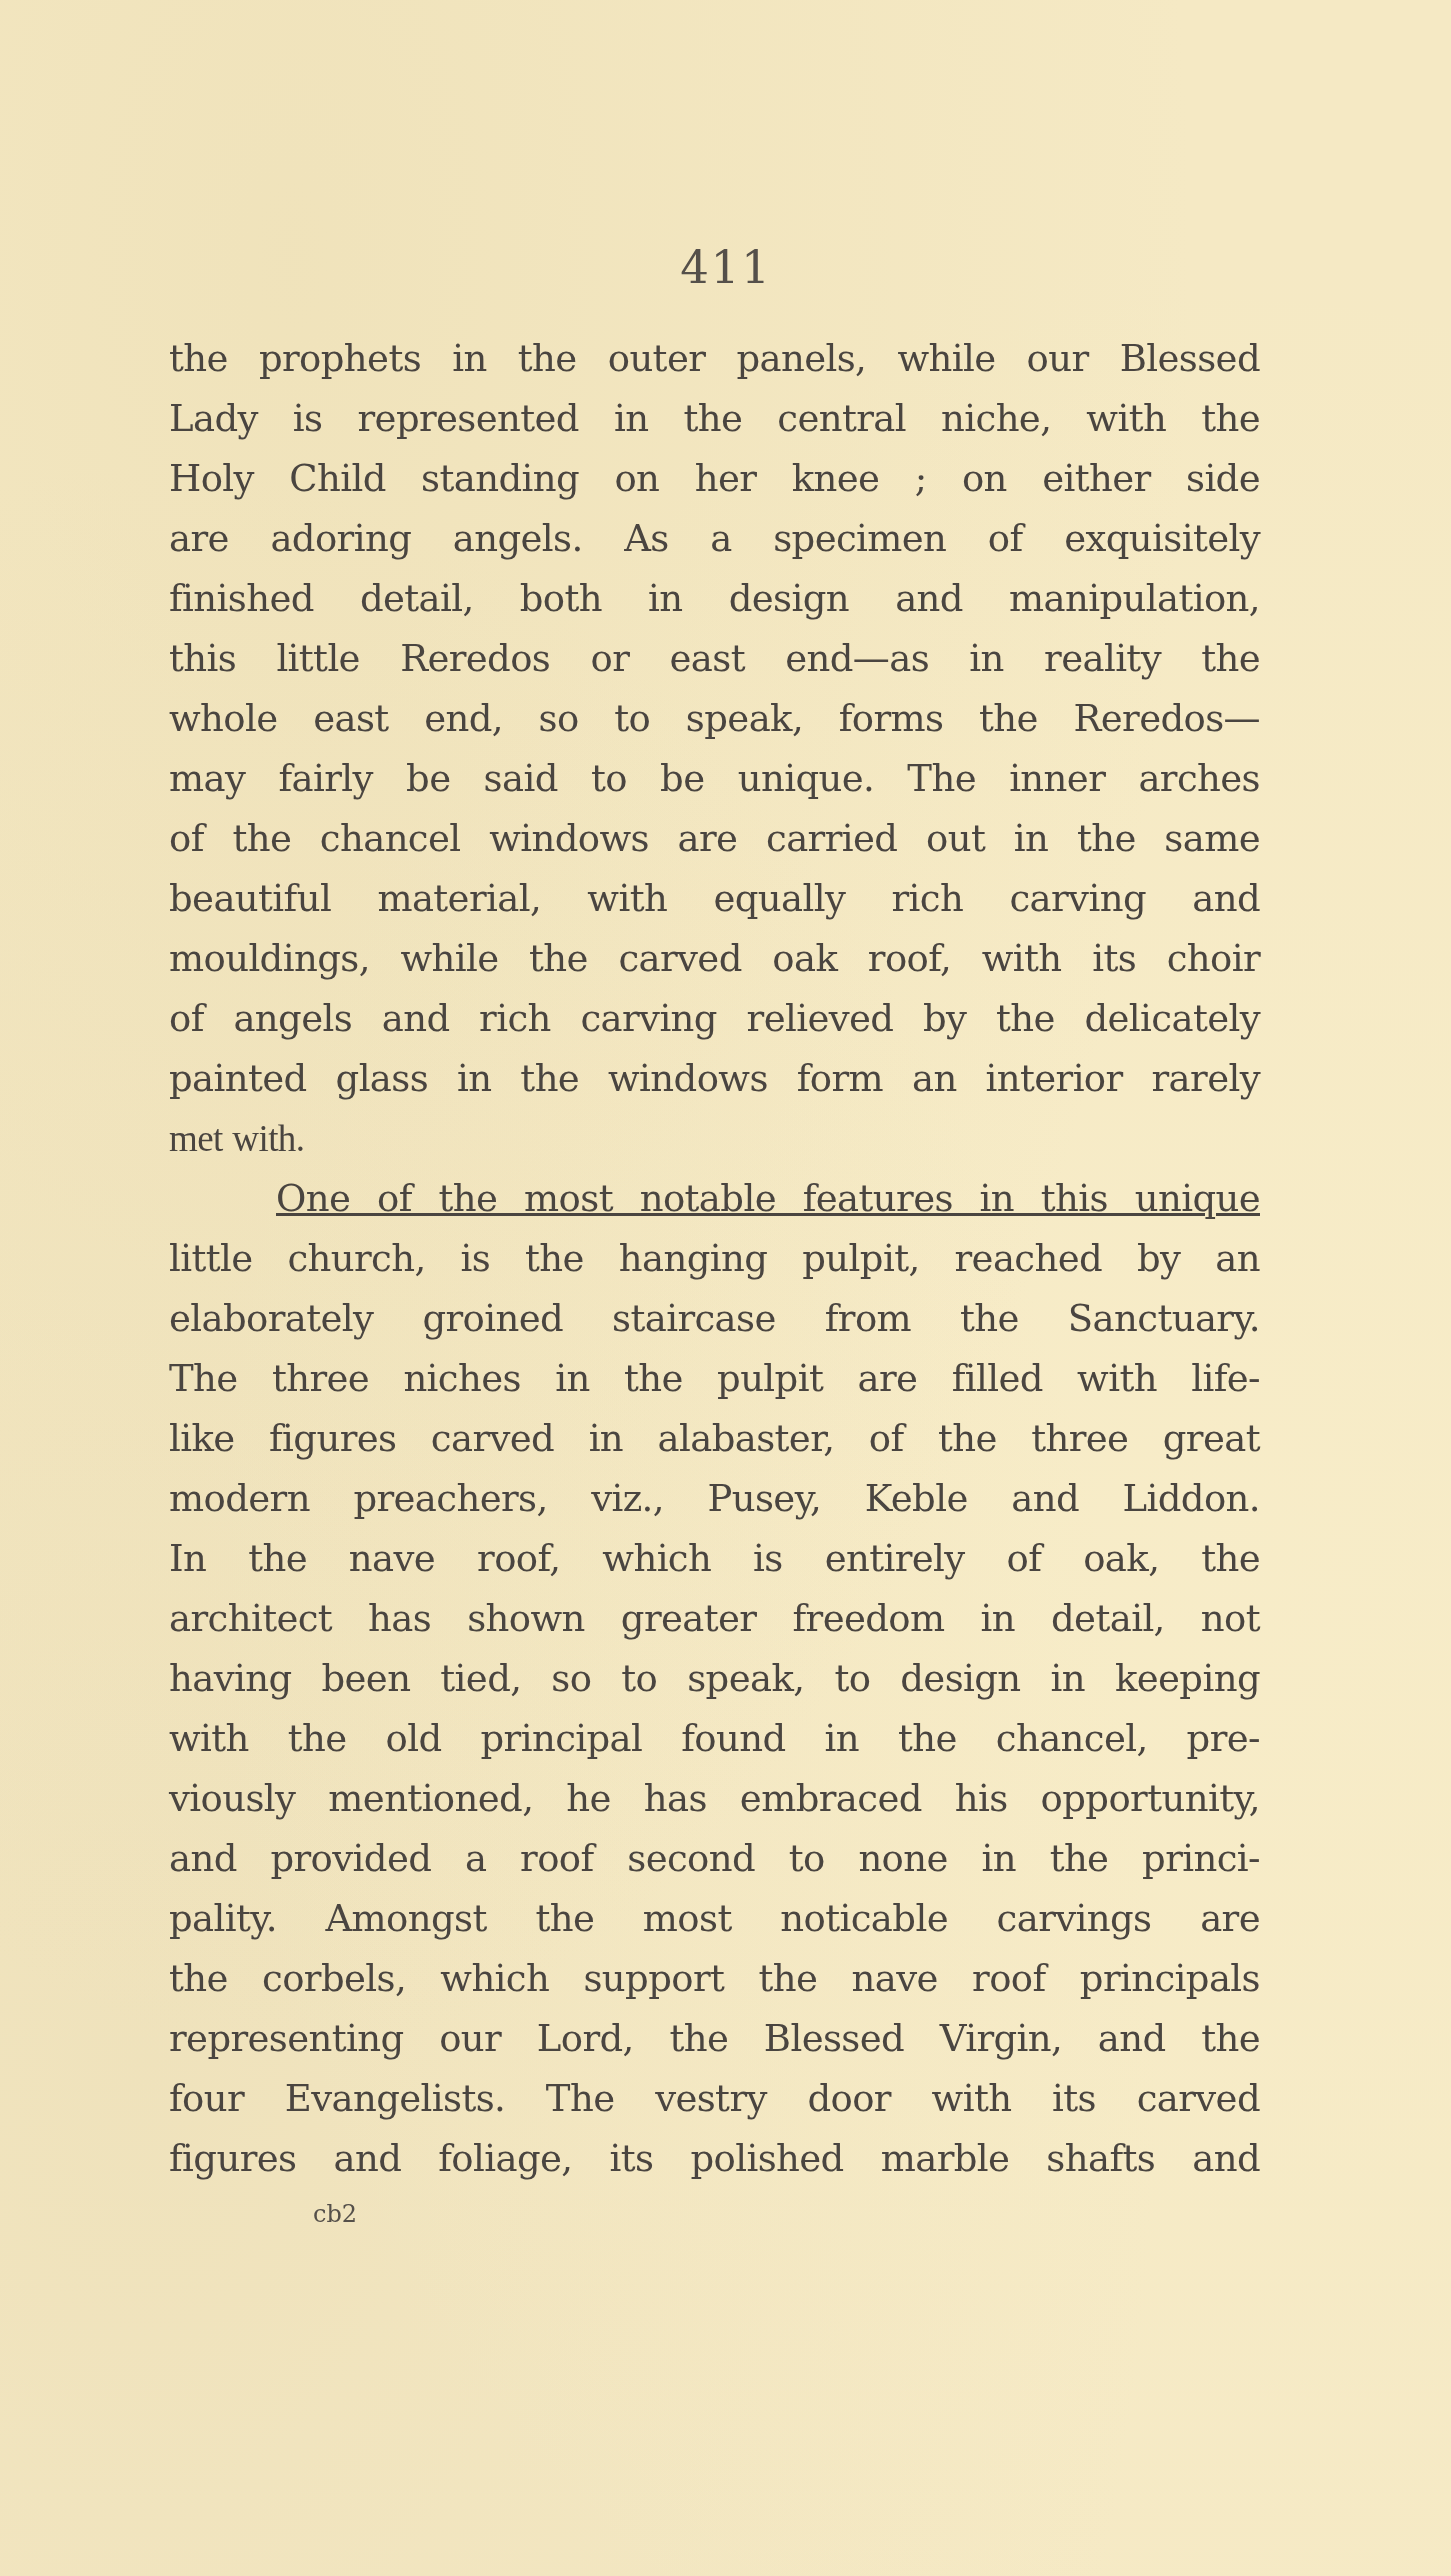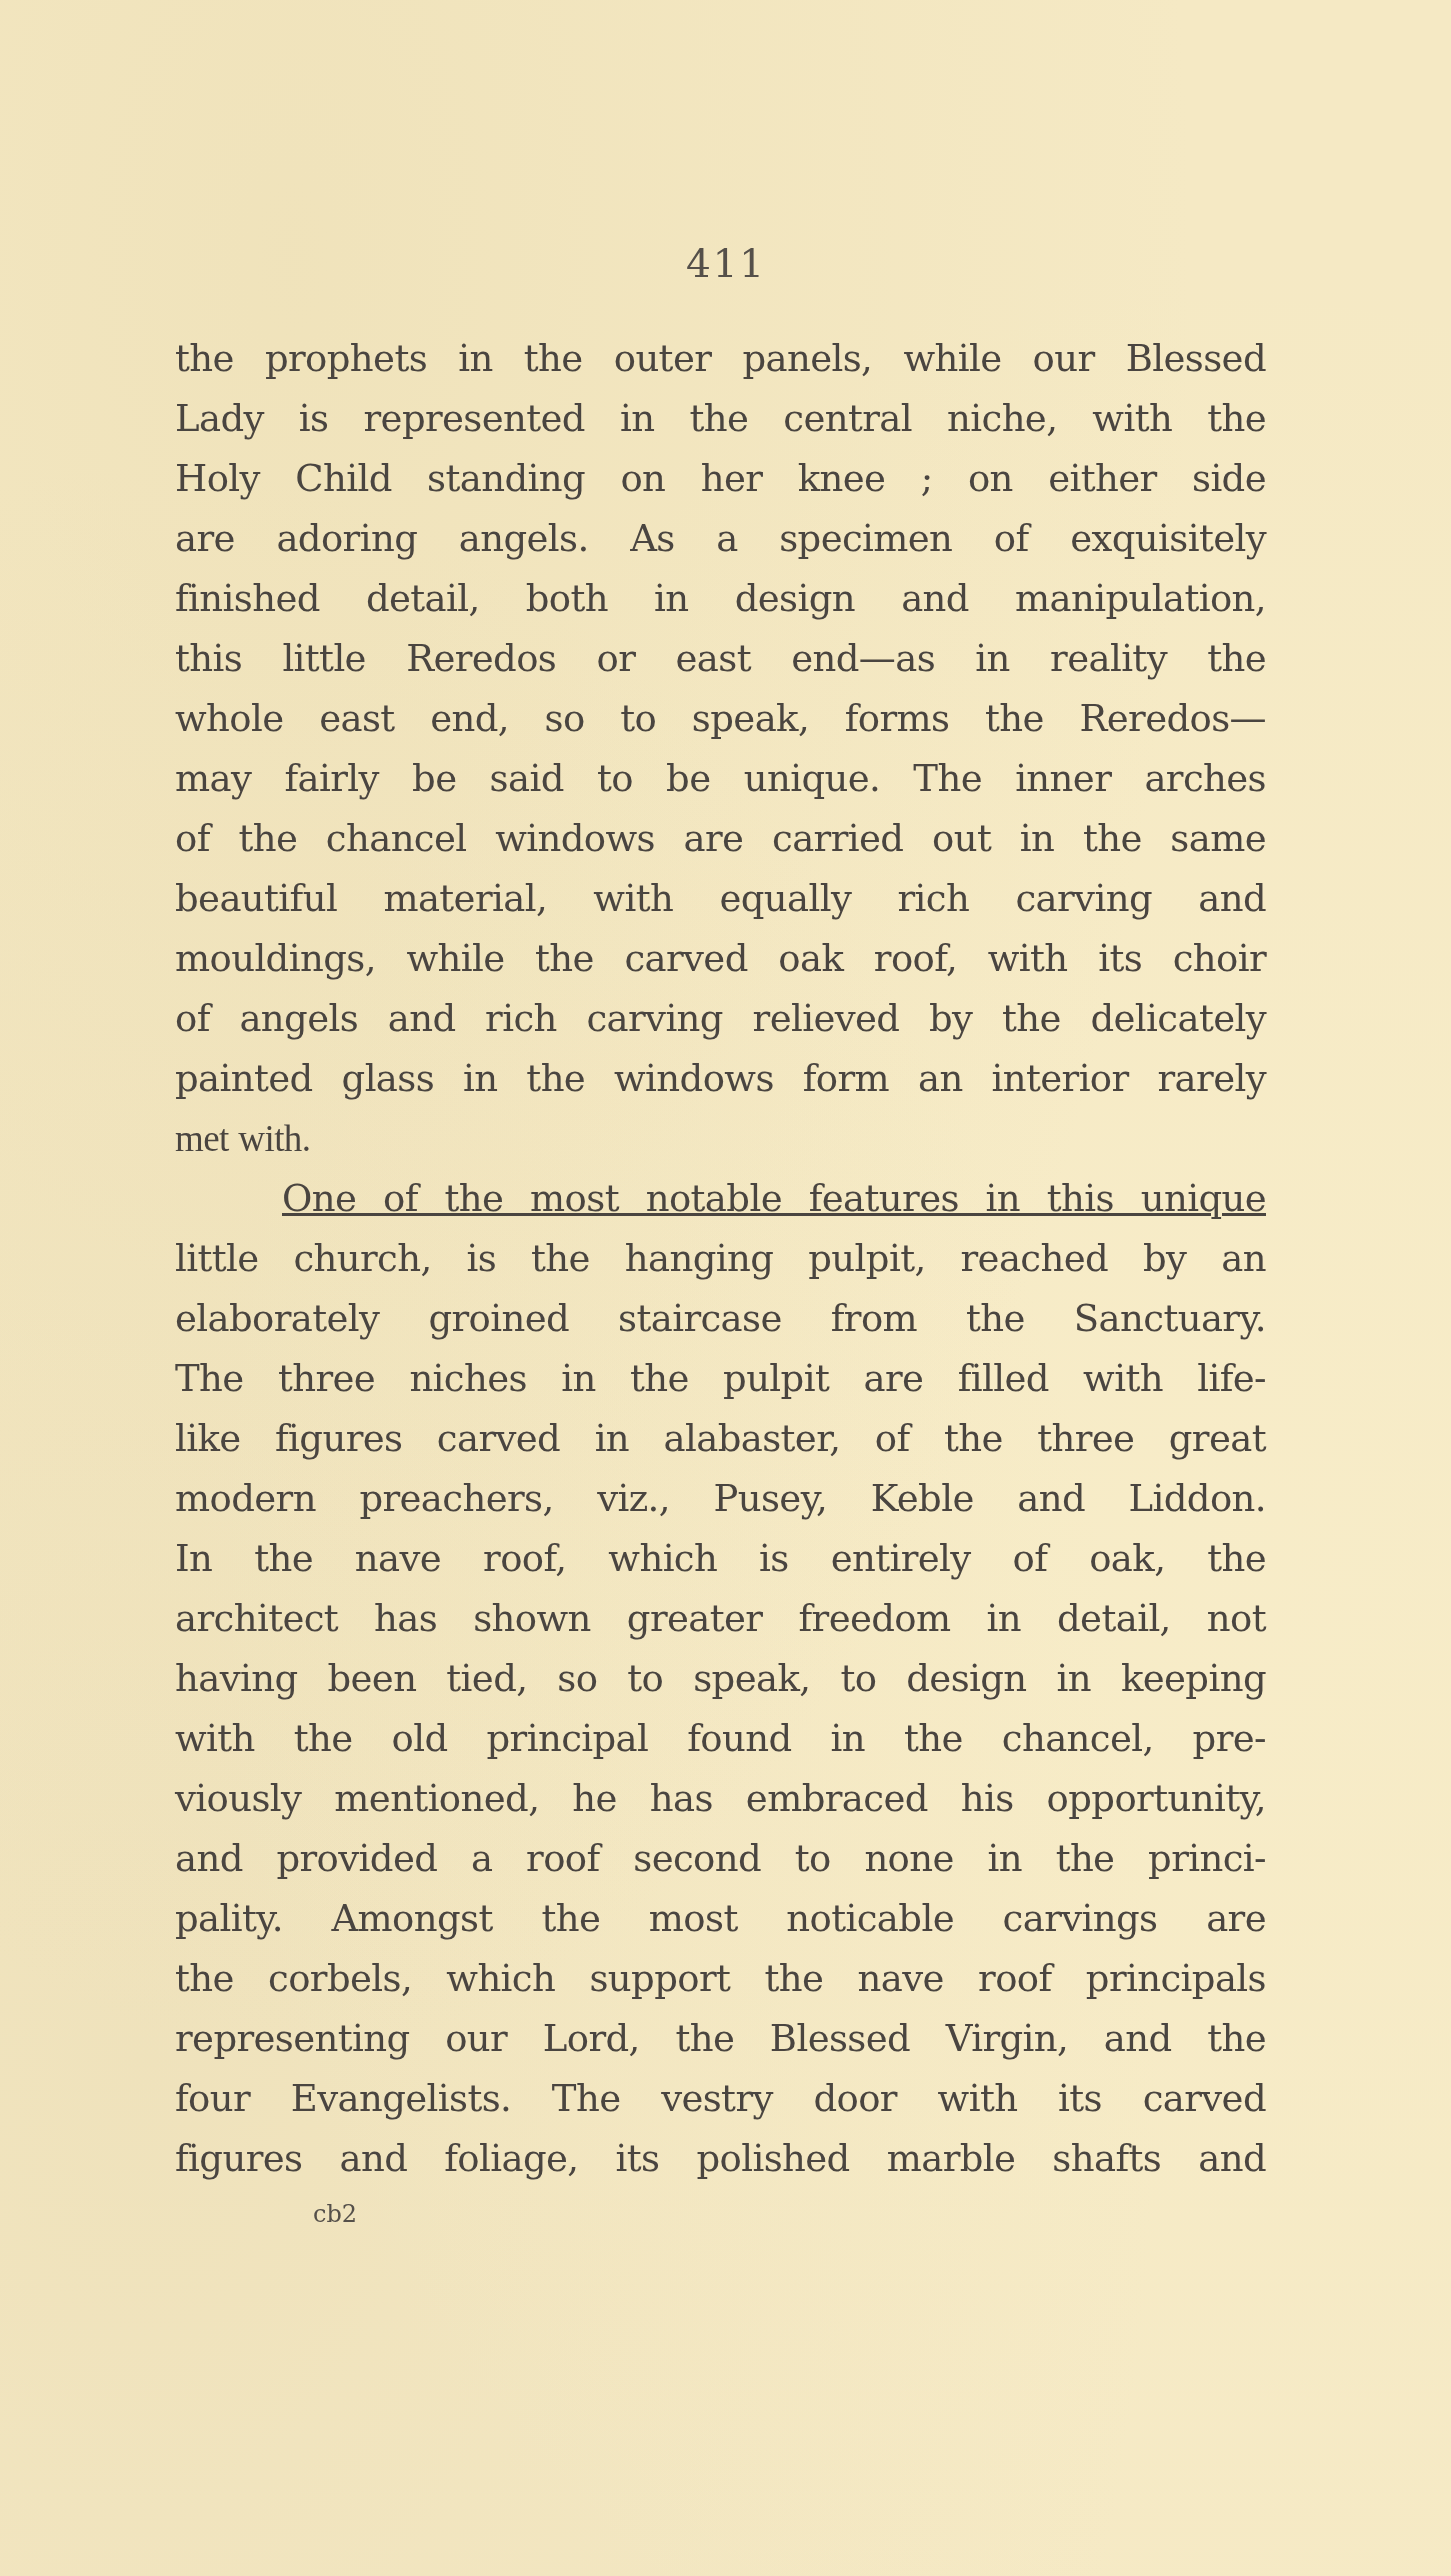--- a/index.html
+++ b/index.html
@@ -23,28 +23,28 @@
         radial-gradient(ellipse at 85% 60%, rgba(250,240,205,0.45), rgba(0,0,0,0) 60%),
         radial-gradient(ellipse at 10% 80%, rgba(225,210,168,0.30), rgba(0,0,0,0) 55%),
         #f5e9c4;
     }
     .page-number {
       position: absolute;
       top: 241px;
       left: 0;
       width: 1452px;
       text-align: center;
-      font-size: 39px;
+      font-size: 45px;
       letter-spacing: 1.9px;
       color: #55504a;
     }
     .text-block {
       position: absolute;
       top: 329px;
-      left: 175px;
+      left: 169px;
       width: 1091px;
     }
     .line {
       display: block;
       height: 60px;
       line-height: 60px;
       font-size: 37px;
       white-space: nowrap;
       text-align: justify;
       text-align-last: justify;

